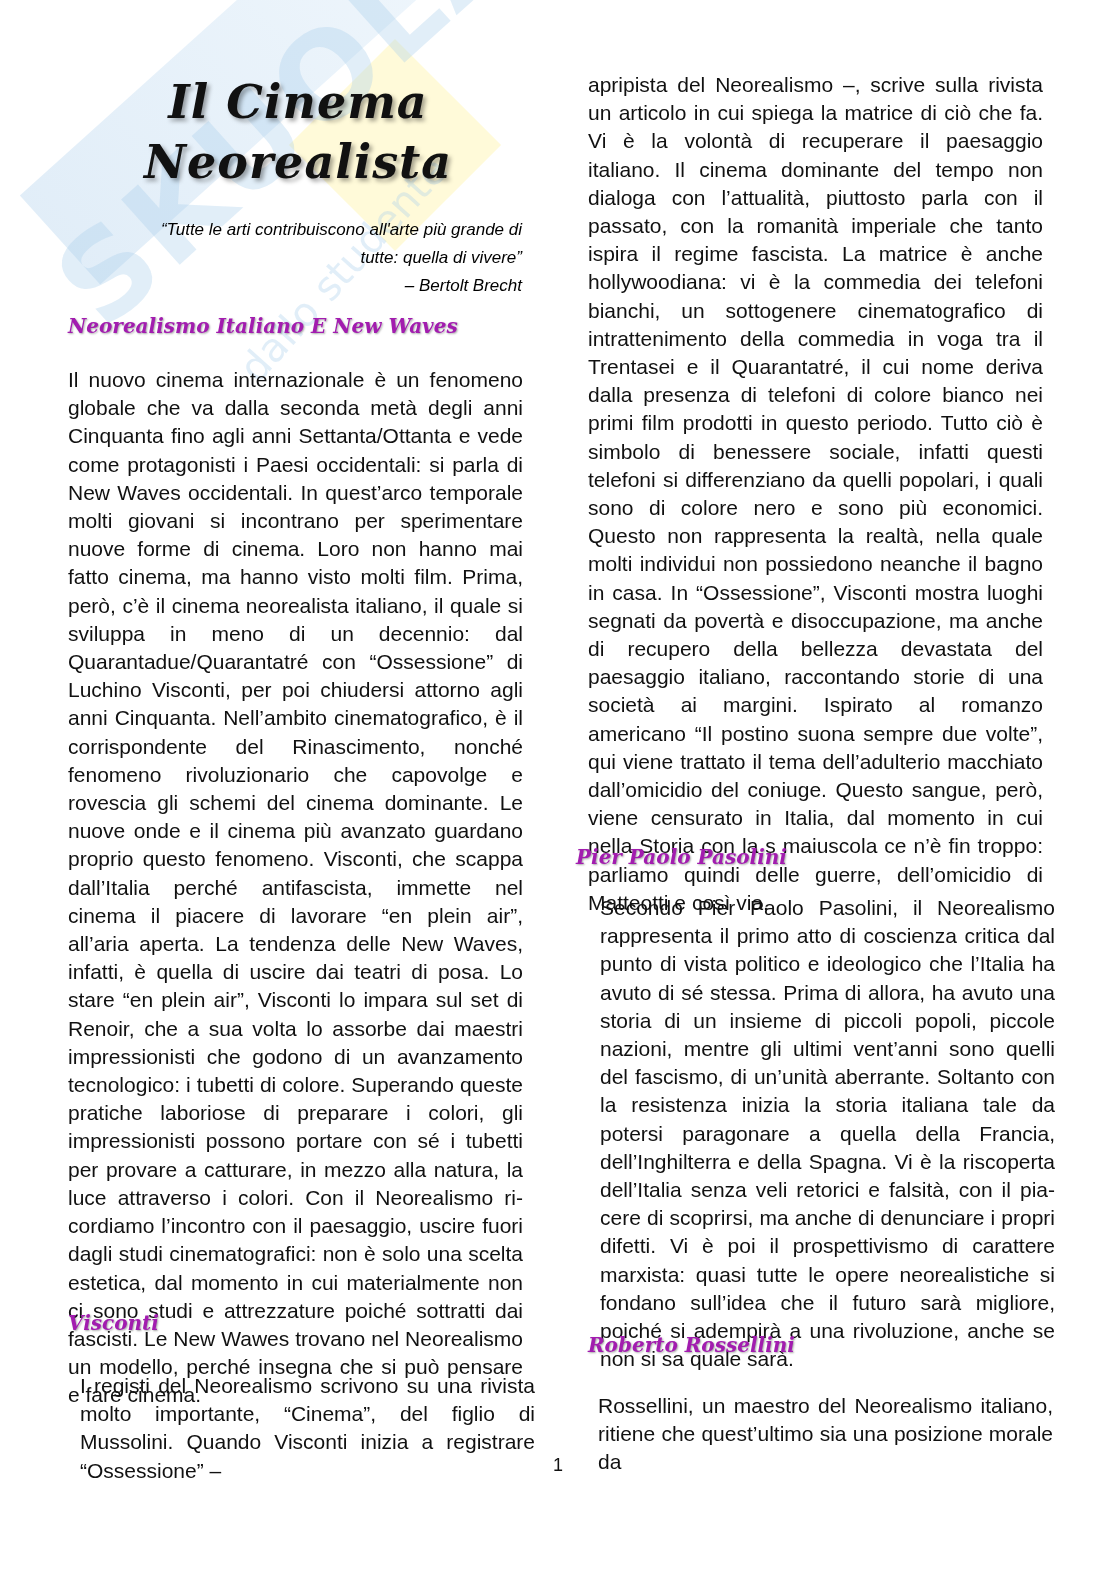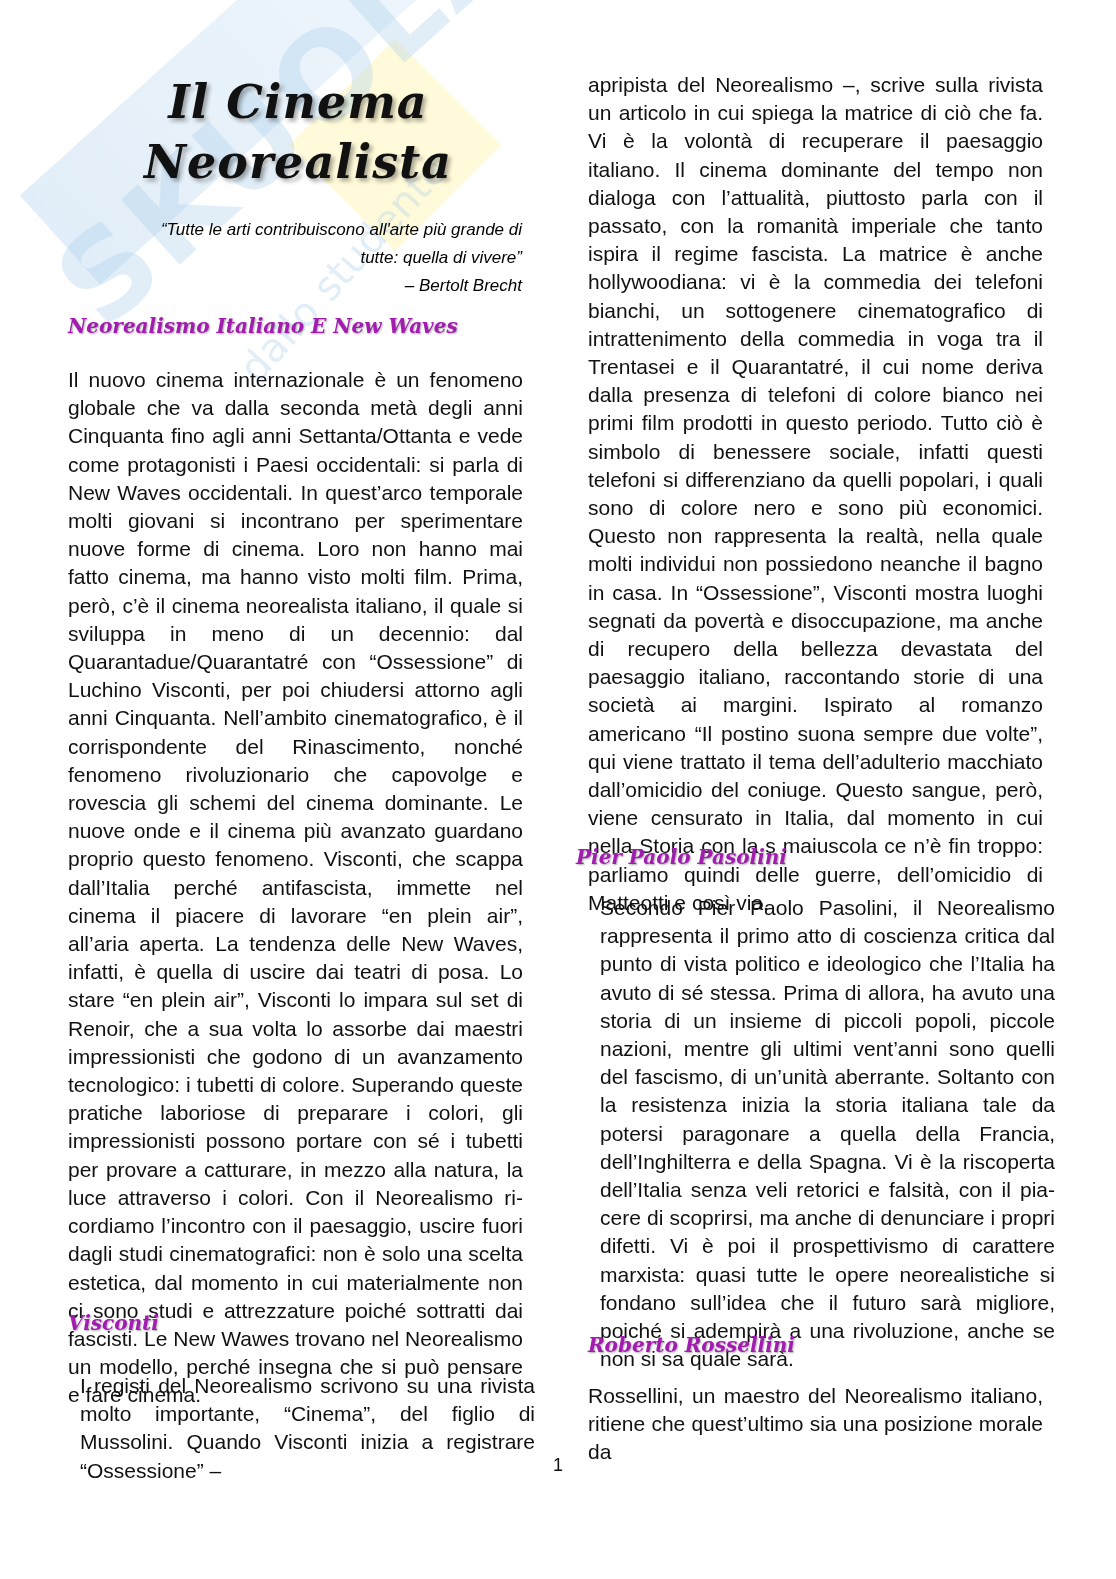--- a/index.html
+++ b/index.html
@@ -62,16 +62,16 @@
 
   <div class="heading h-visc">Visconti</div>
   <p class="para p-visc" style="margin:12px">I registi del Neorealismo scrivono su una rivista molto importante, “Cinema”, del figlio di Mussolini. Quando Visconti inizia a registrare “Ossessione” –</p>
 
   <p class="para p-visc-cont" style="margin:0">apripista del Neorealismo –, scrive sulla rivista un ar­ticolo in cui spiega la matrice di ciò che fa. Vi è la vo­lontà di recuperare il paesaggio italiano. Il cinema dominante del tempo non dialoga con l’attualità, piuttosto parla con il passato, con la romanità impe­riale che tanto ispira il regime fascista. La matrice è anche hollywoodiana: vi è la commedia dei telefoni bianchi, un sottogenere cinematografico di intratte­nimento della commedia in voga tra il Trentasei e il Quarantatré, il cui nome deriva dalla presenza di te­lefoni di colore bianco nei primi film prodotti in que­sto periodo. Tutto ciò è simbolo di benessere sociale, infatti questi telefoni si differenziano da quelli popo­lari, i quali sono di colore nero e sono più economici. Questo non rappresenta la realtà, nella quale molti individui non possiedono neanche il bagno in casa. In “Ossessione”, Visconti mostra luoghi segnati da po­vertà e disoccupazione, ma anche di recupero della bellezza devastata del paesaggio italiano, raccon­tando storie di una società ai margini. Ispirato al ro­manzo americano “Il postino suona sempre due volte”, qui viene trattato il tema dell’adulterio mac­chiato dall’omicidio del coniuge. Questo sangue, però, viene censurato in Italia, dal momento in cui nella Storia con la s maiuscola ce n’è fin troppo: par­liamo quindi delle guerre, dell’omicidio di Matteotti e così via.</p>
 
   <div class="heading h-pas">Pier Paolo Pasolini</div>
   <p class="para p-pas" style="margin:0">Secondo Pier Paolo Pasolini, il Neorealismo rappre­senta il primo atto di coscienza critica dal punto di vista politico e ideologico che l’Italia ha avuto di sé stessa. Prima di allora, ha avuto una storia di un in­sieme di piccoli popoli, piccole nazioni, mentre gli ul­timi vent’anni sono quelli del fascismo, di un’unità aberrante. Soltanto con la resistenza inizia la storia italiana tale da potersi paragonare a quella della Francia, dell’Inghilterra e della Spagna. Vi è la risco­perta dell’Italia senza veli retorici e falsità, con il pia­cere di scoprirsi, ma anche di denunciare i propri di­fetti. Vi è poi il prospettivismo di carattere marxista: quasi tutte le opere neorealistiche si fondano sull’idea che il futuro sarà migliore, poiché si adem­pirà a una rivoluzione, anche se non si sa quale sarà.</p>
 
   <div class="heading h-ros">Roberto Rossellini</div>
-  <p class="para p-ros" style="margin:0">Rossellini, un maestro del Neorealismo italiano, ri­tiene che quest’ultimo sia una posizione morale da</p>
+  <p class="para p-ros" style="margin:10px">Rossellini, un maestro del Neorealismo italiano, ri­tiene che quest’ultimo sia una posizione morale da</p>
 
   <div class="page-number">1</div>
 </div>
 
 </body></html>

